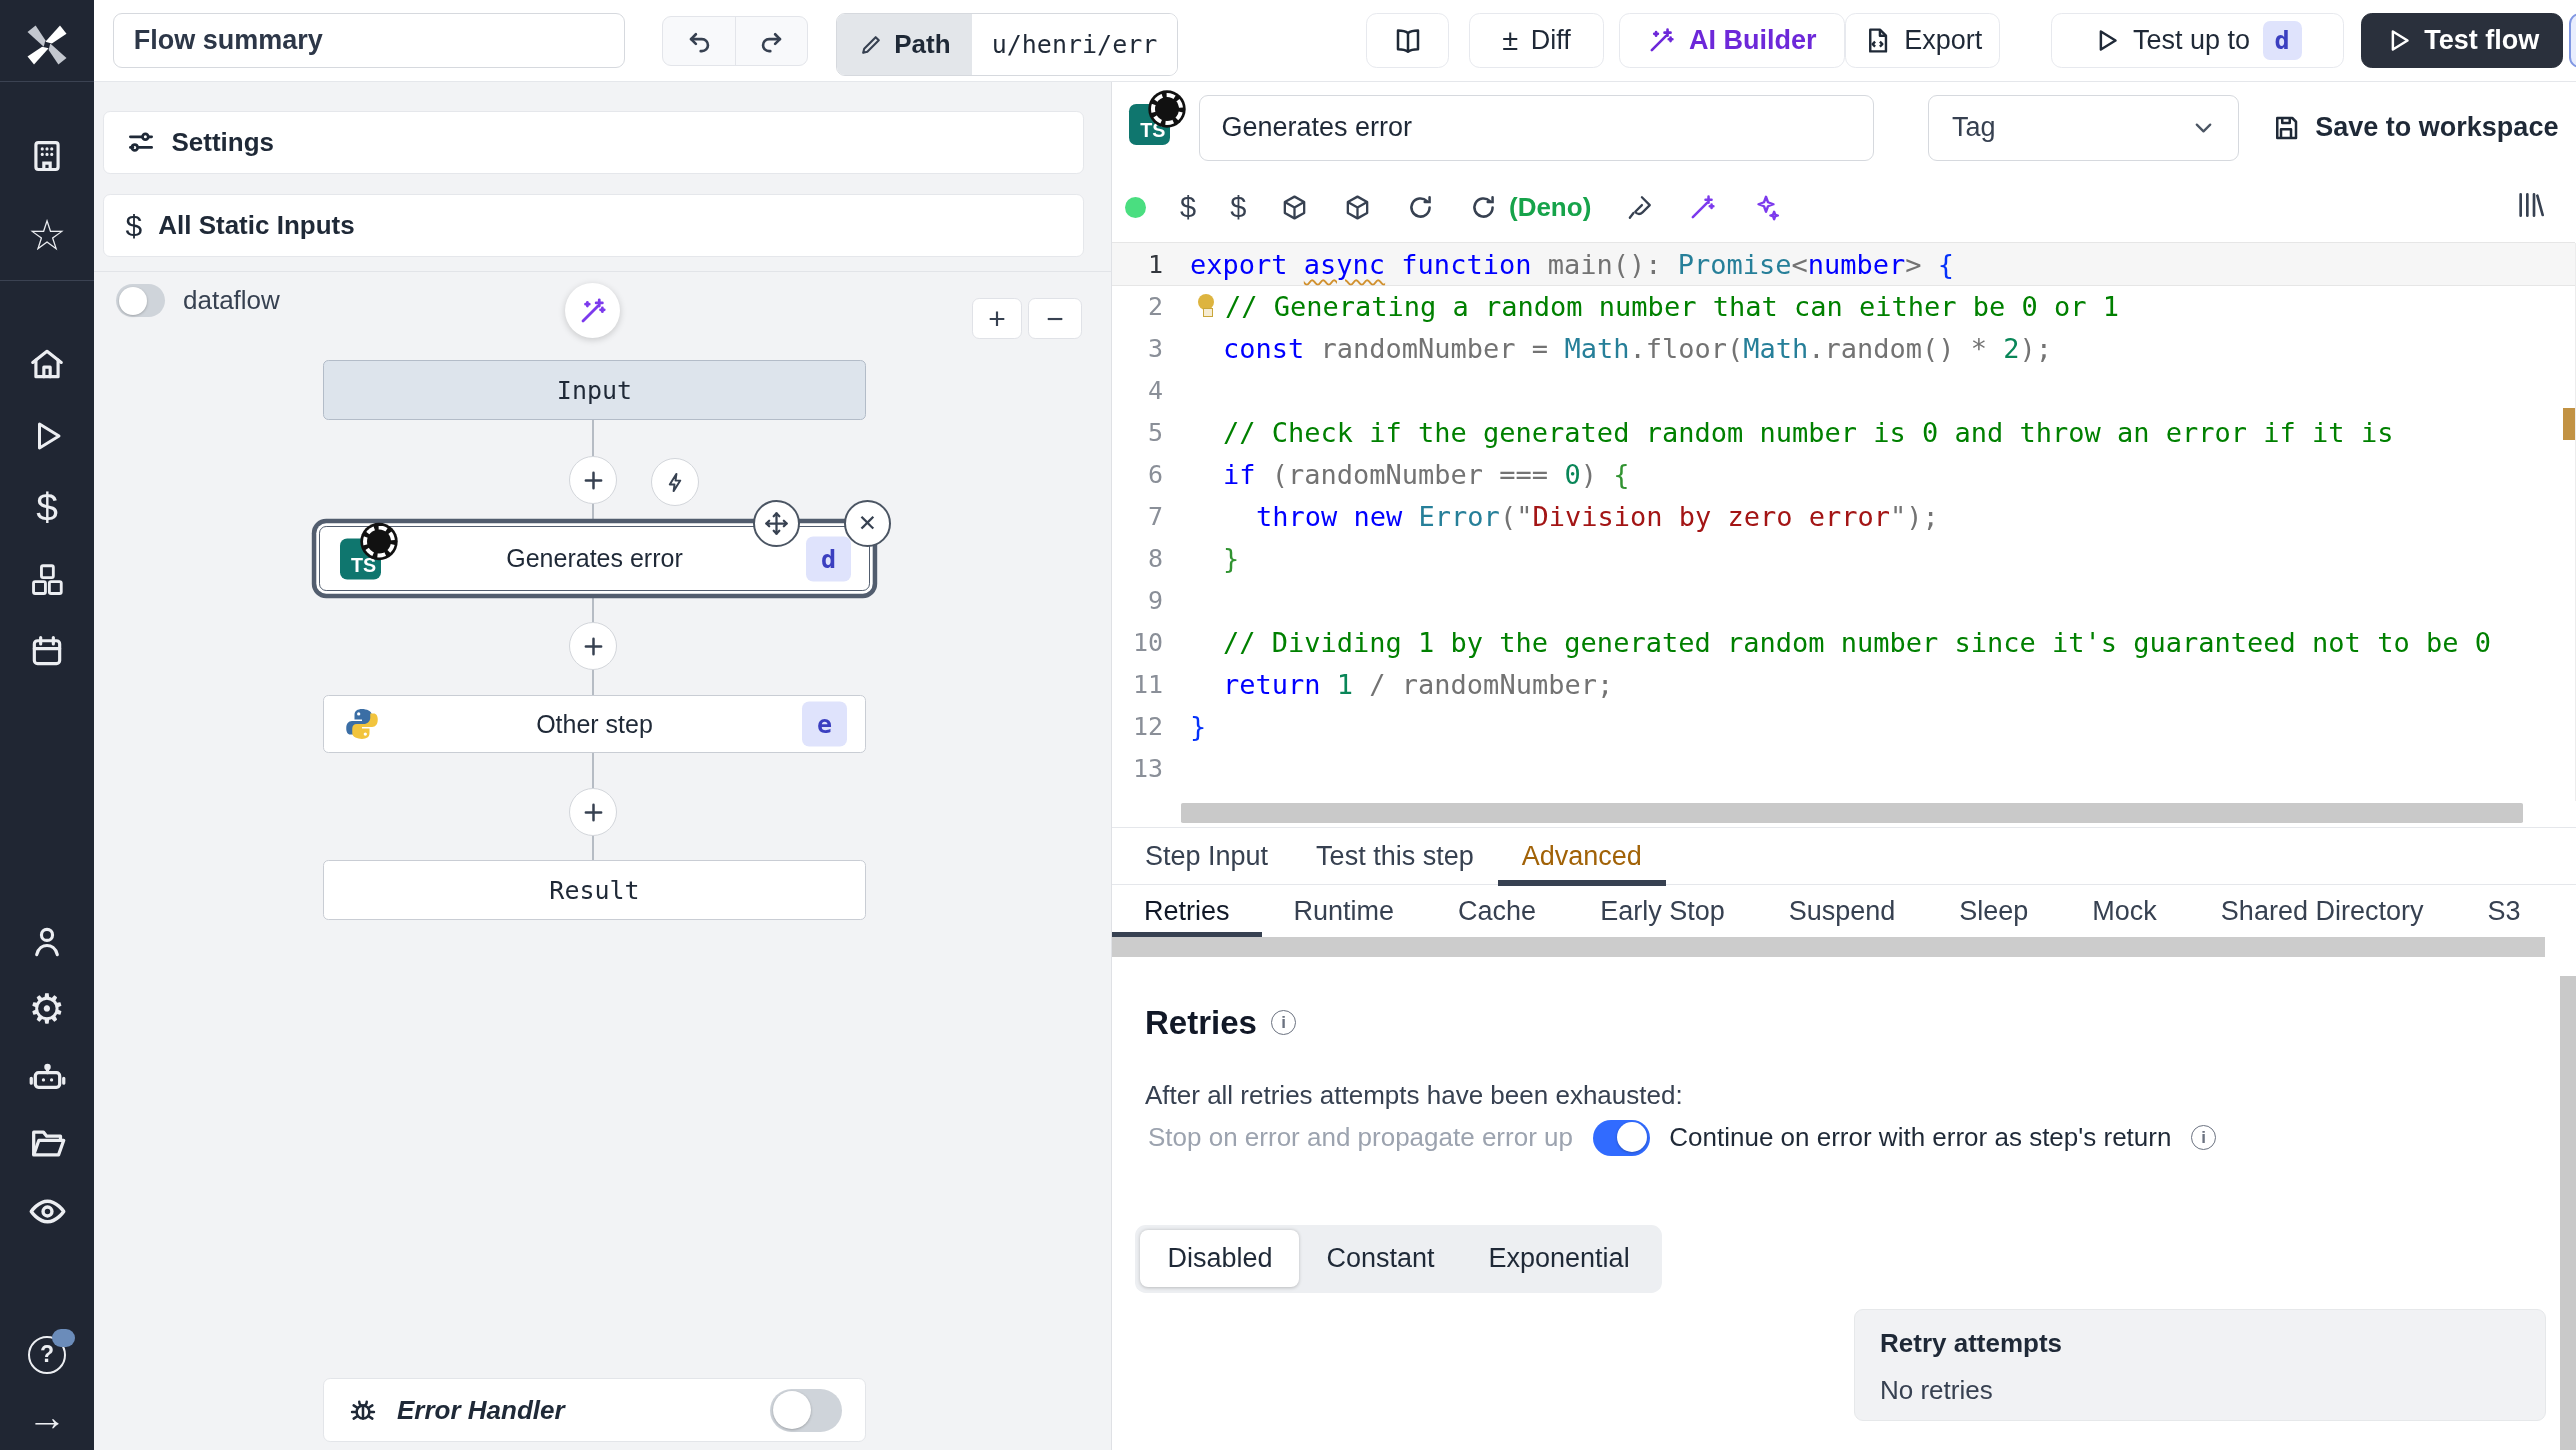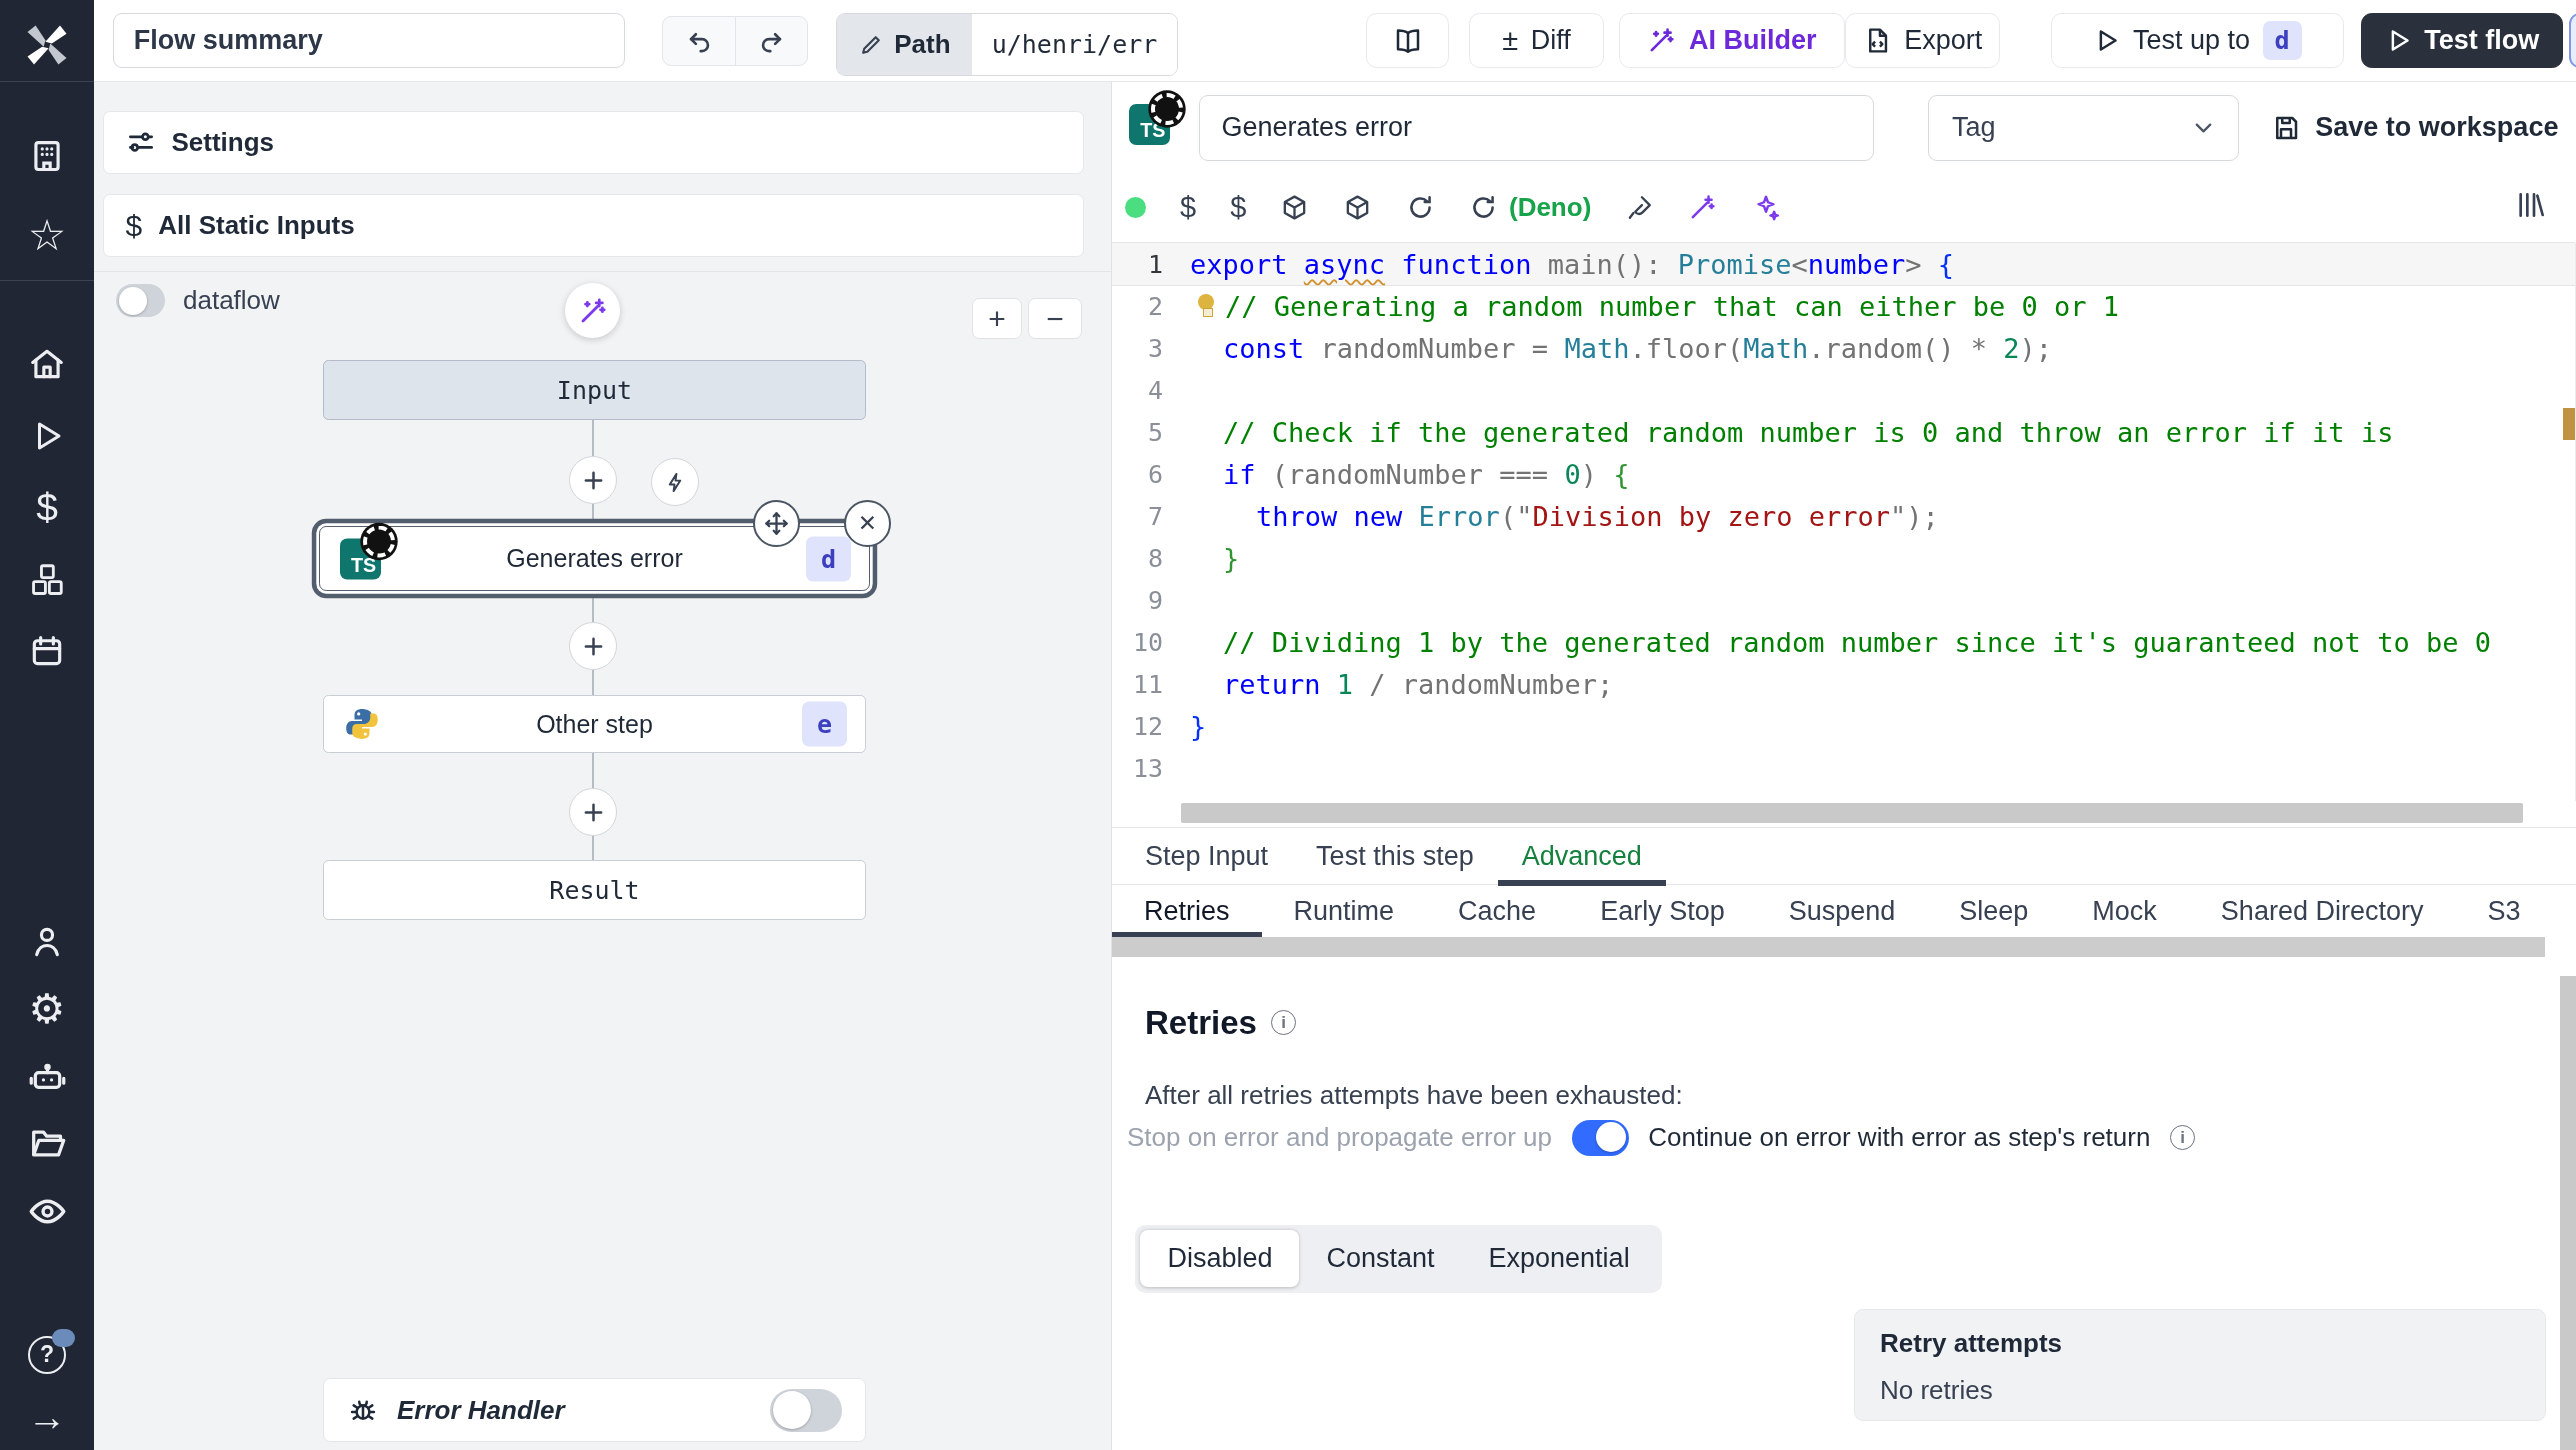--- a/index.html
+++ b/index.html
@@ -81,33 +81,33 @@
   .bulb { display:inline-block; width:19.7px; height:21.5px; position:relative; margin-right:9px; }
   .bulb::before { content:""; position:absolute; left:1.8px; top:0; width:16px; height:16px; border-radius:50%; background:#ddb43f; }
   .bulb::after { content:""; position:absolute; left:6.3px; top:14.3px; width:8px; height:6.3px; background:#f6ecd2; border:0.9px solid #c9a63a; }
   .gold-mark { position:absolute; right:0; top:165px; width:12.5px; height:32px; background:#c29243; }
   .hscroll { position:absolute; left:69px; top:721px; width:1342px; height:19.7px; background:#c9c9c9; border-radius:1.8px; }
 
   
   .bp { position:absolute; left:0; top:745px; width:1464px; height:623px; border-top:1.8px solid #e5e7eb; background:#fff; }
   .tabs { display:flex; height:57px; align-items:stretch; border-bottom:1.8px solid #e5e7eb; padding-left:9px; }
   .tab { display:flex; align-items:center; padding:0 24px; font-size:27px; color:#374151; position:relative; }
-  .tab.active { color:#15803d; font-weight:500; }
+  .tab.active { color:#a16207; font-weight:500; }
   .tab.active::after { content:""; position:absolute; left:0; right:0; bottom:-1.8px; height:5.4px; background:#374151; }
   .subtabs { display:flex; height:52px; align-items:stretch; }
   .subtab { display:flex; align-items:center; padding:0 32px; font-size:27px; color:#374151; position:relative; }
   .subtab.active { color:#111827; }
   .subtab.active::after { content:""; position:absolute; left:0; right:0; bottom:0; height:5.4px; background:#374151; }
   .subtab-scroll { height:19.7px; background:#fff; }
   .subtab-scroll .thumb { width:1433px; height:19.7px; background:#cccccc; }
   .bp-content { position:relative; height:493px; }
   .sec-title { position:absolute; left:33px; top:47px; display:flex; align-items:center; gap:14.3px; font-size:33px; font-weight:700; color:#111827; }
   .info { display:inline-flex; width:25px; height:25px; border:1.8px solid #6b7280; border-radius:50%; color:#6b7280; font-size:17px; align-items:center; justify-content:center; font-weight:600; flex:none; }
   .sec-desc { position:absolute; left:33px; top:123px; font-size:26px; color:#374151; }
-  .toggle-row { position:absolute; left:15px; top:163px; display:flex; align-items:center; gap:19.7px; font-size:26px; }
+  .toggle-row { position:absolute; left:36px; top:163px; display:flex; align-items:center; gap:19.7px; font-size:26px; }
   .muted { color:#9ca3af; }
   .seg { position:absolute; left:23px; top:268px; height:68px; background:#edeff2; border-radius:10.7px; display:flex; align-items:center; padding:5.4px; }
   .seg-btn { height:57px; display:flex; align-items:center; padding:0 27px; font-size:27px; color:#1f2937; border-radius:8px; }
   .seg-btn.active { background:#fff; box-shadow:0 0.9px 3.6px rgba(0,0,0,.22); }
   .retry-box { position:absolute; right:30px; top:352px; width:692px; height:112px; background:#f1f2f4; border:1.8px solid #e6e8ea; border-radius:9px; padding:18px 25px; }
   .retry-box .rb-title { font-size:26px; font-weight:600; color:#1f2937; }
   .retry-box .rb-value { font-size:26px; color:#374151; margin-top:16px; }
   .vscroll { position:absolute; right:0; top:894px; width:16px; height:475px; background:#c9c9c9; }
 
   svg.ic { display:block; }

